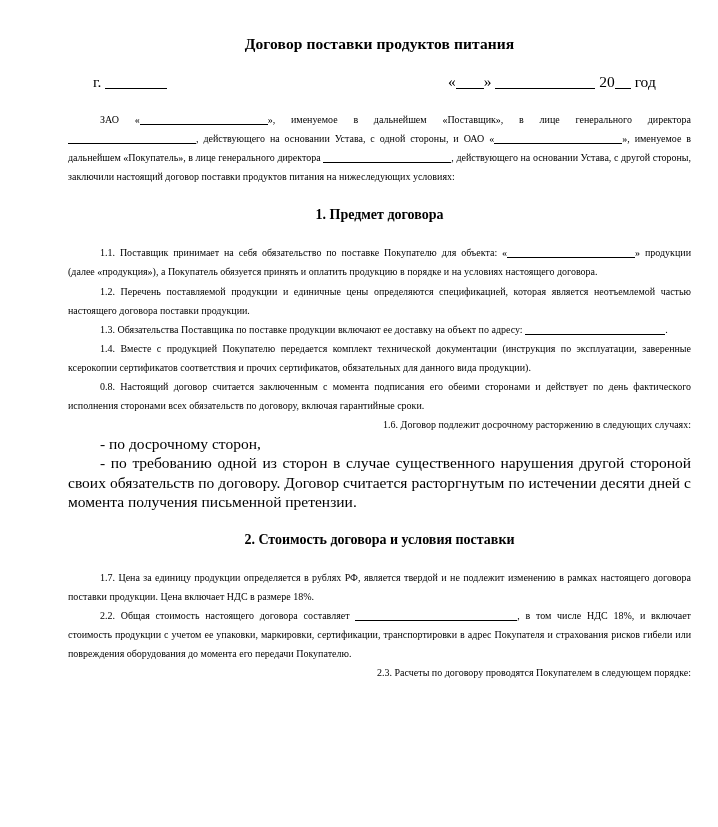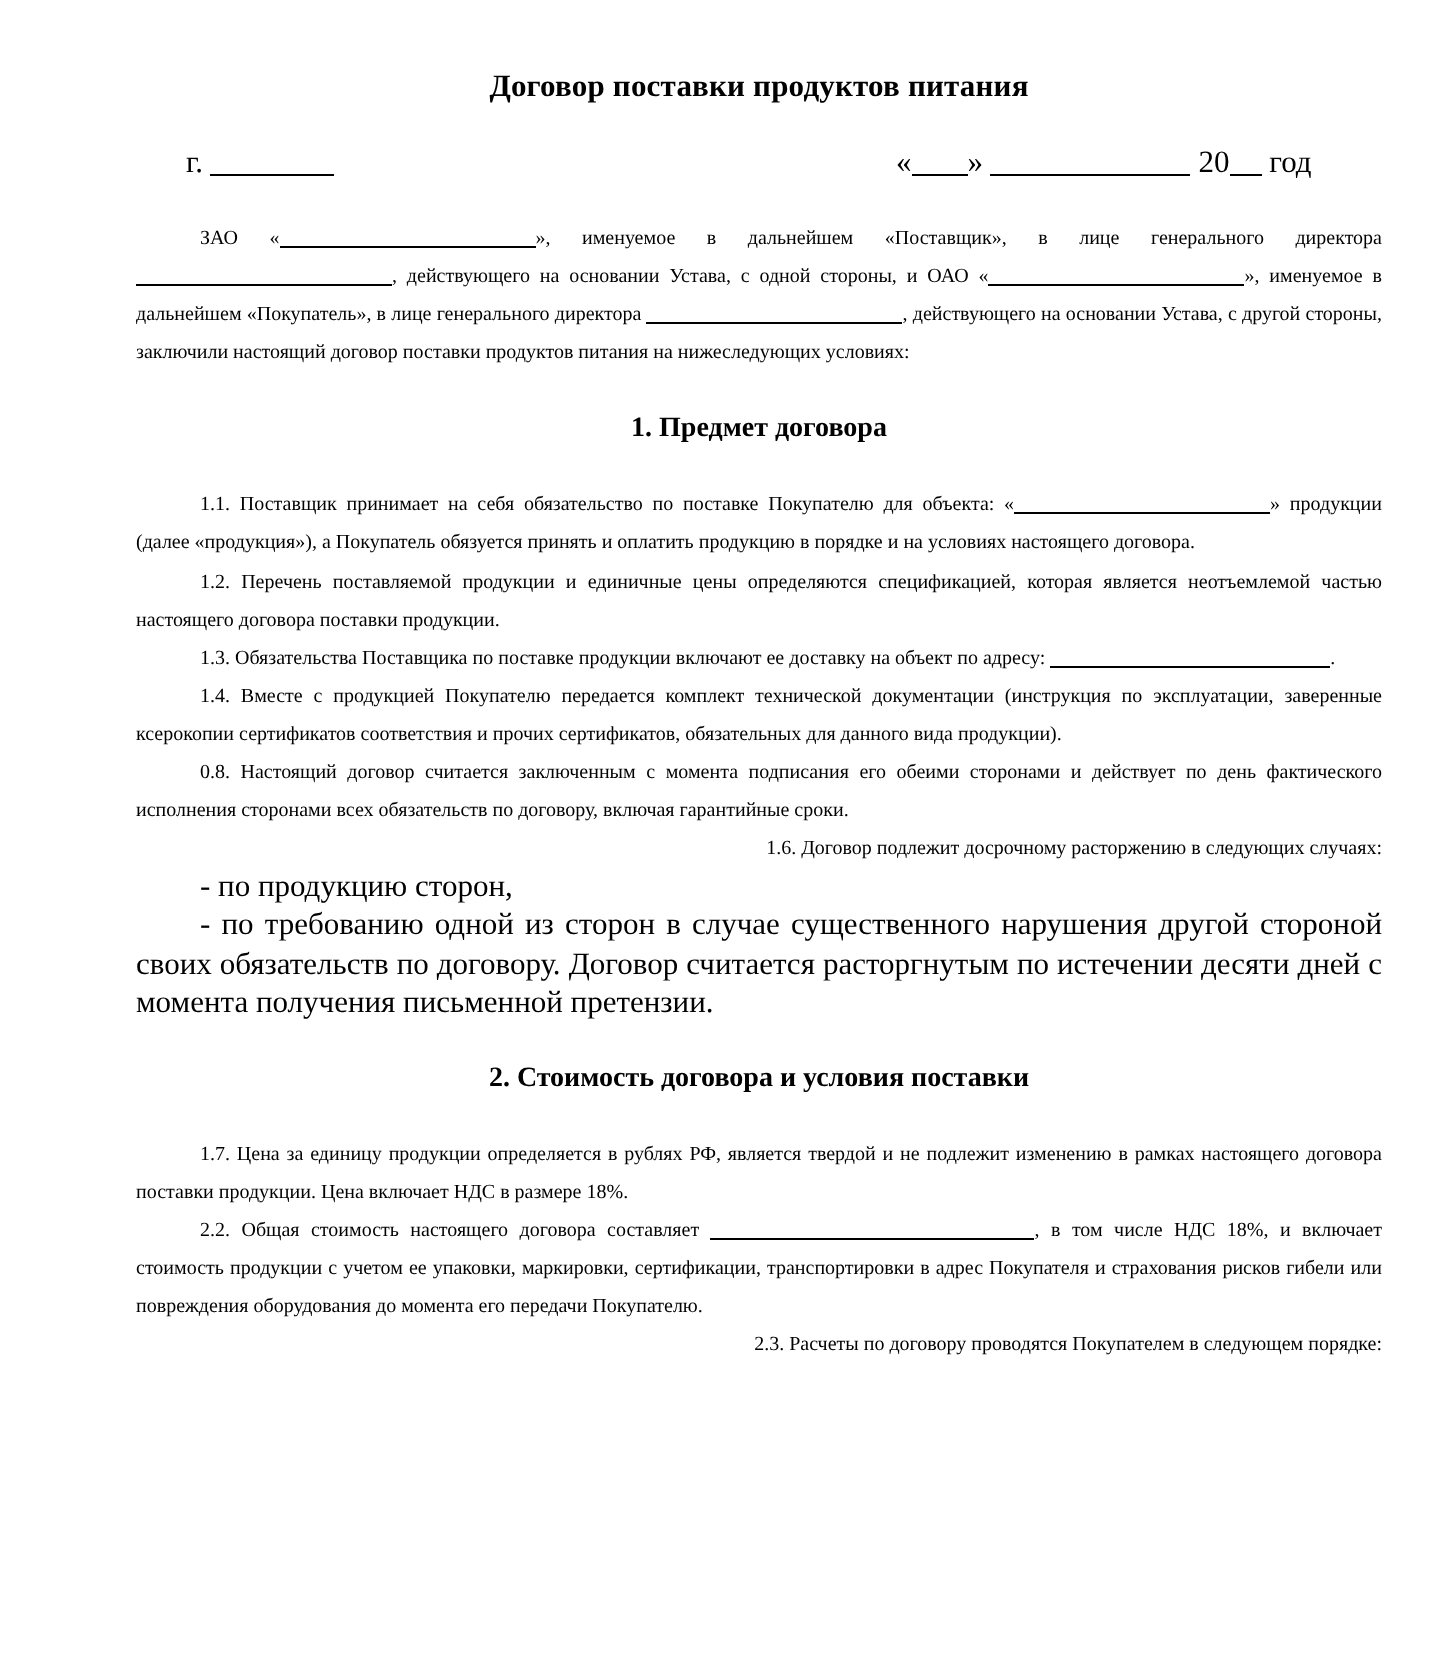--- a/index.html
+++ b/index.html
@@ -115,21 +115,21 @@
   <p class="para"><span>1.2.</span><span> Перечень поставляемой продукции и единичные цены определяются спецификацией, которая является неотъемлемой частью настоящего договора поставки продукции.</span></p>
 
   <p class="para"><span>1.3.</span><span> Обязательства Поставщика по поставке продукции включают ее доставку на объект по адресу: </span><span class="u-xl"></span><span>.</span></p>
 
   <p class="para"><span>1.4.</span><span> Вместе с продукцией Покупателю передается комплект технической документации (инструкция по эксплуатации, заверенные ксерокопии сертификатов соответствия и прочих сертификатов, обязательных для данного вида продукции).</span></p>
 
   <p class="para"><span>0.8.</span><span> Настоящий договор считается заключенным с момента подписания его обеими сторонами и действует по день фактического исполнения сторонами всех обязательств по договору, включая гарантийные сроки.</span></p>
 
   <p class="para last-left"><span>1.6.</span><span> Договор подлежит досрочному расторжению в следующих случаях:</span></p>
 
-  <p class="bullet-line last-left">- по продукцию сторон,</p>
+  <p class="bullet-line last-left">- по досрочному сторон,</p>
 
   <p class="bullet-line">- по требованию одной из сторон в случае существенного нарушения другой стороной своих обязательств по договору. Договор считается расторгнутым по истечении десяти дней с момента получения письменной претензии.</p>
 
   <div class="gap-sm"></div>
 
   <div class="section-head">2. Стоимость договора и условия поставки</div>
 
   <div class="gap-sm"></div>
 
   <p class="para"><span>1.7.</span><span> Цена за единицу продукции определяется в рублях РФ, является твердой и не подлежит изменению в рамках настоящего договора поставки продукции. Цена включает НДС в размере 18%.</span></p>

